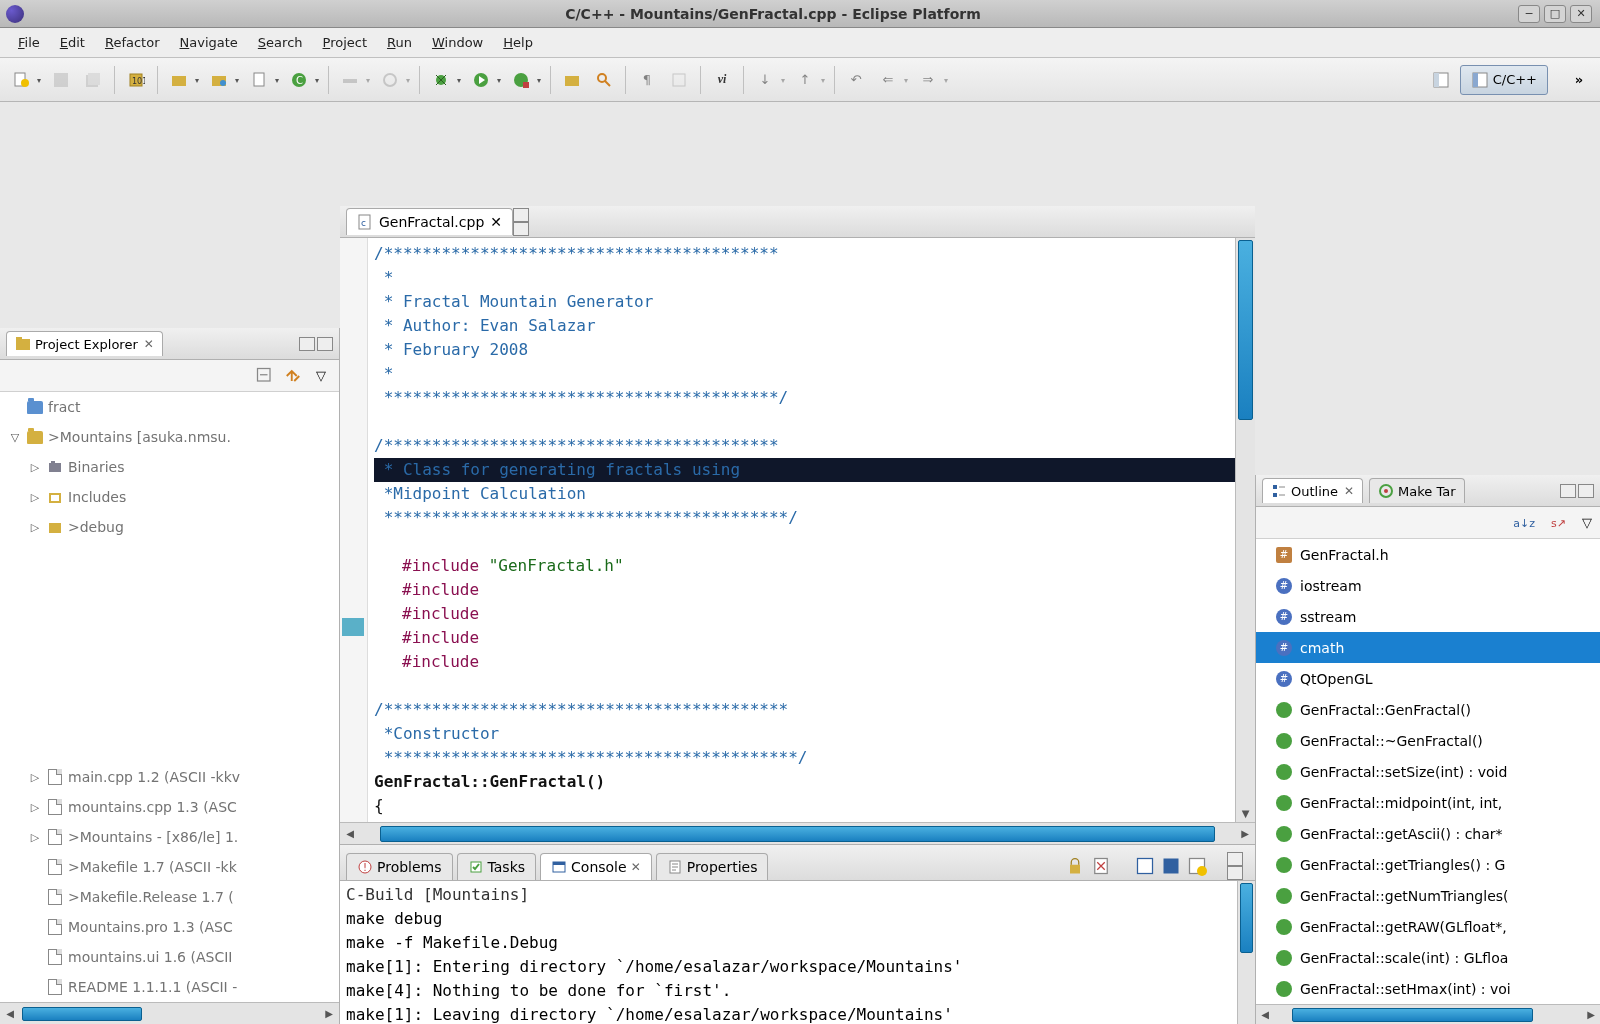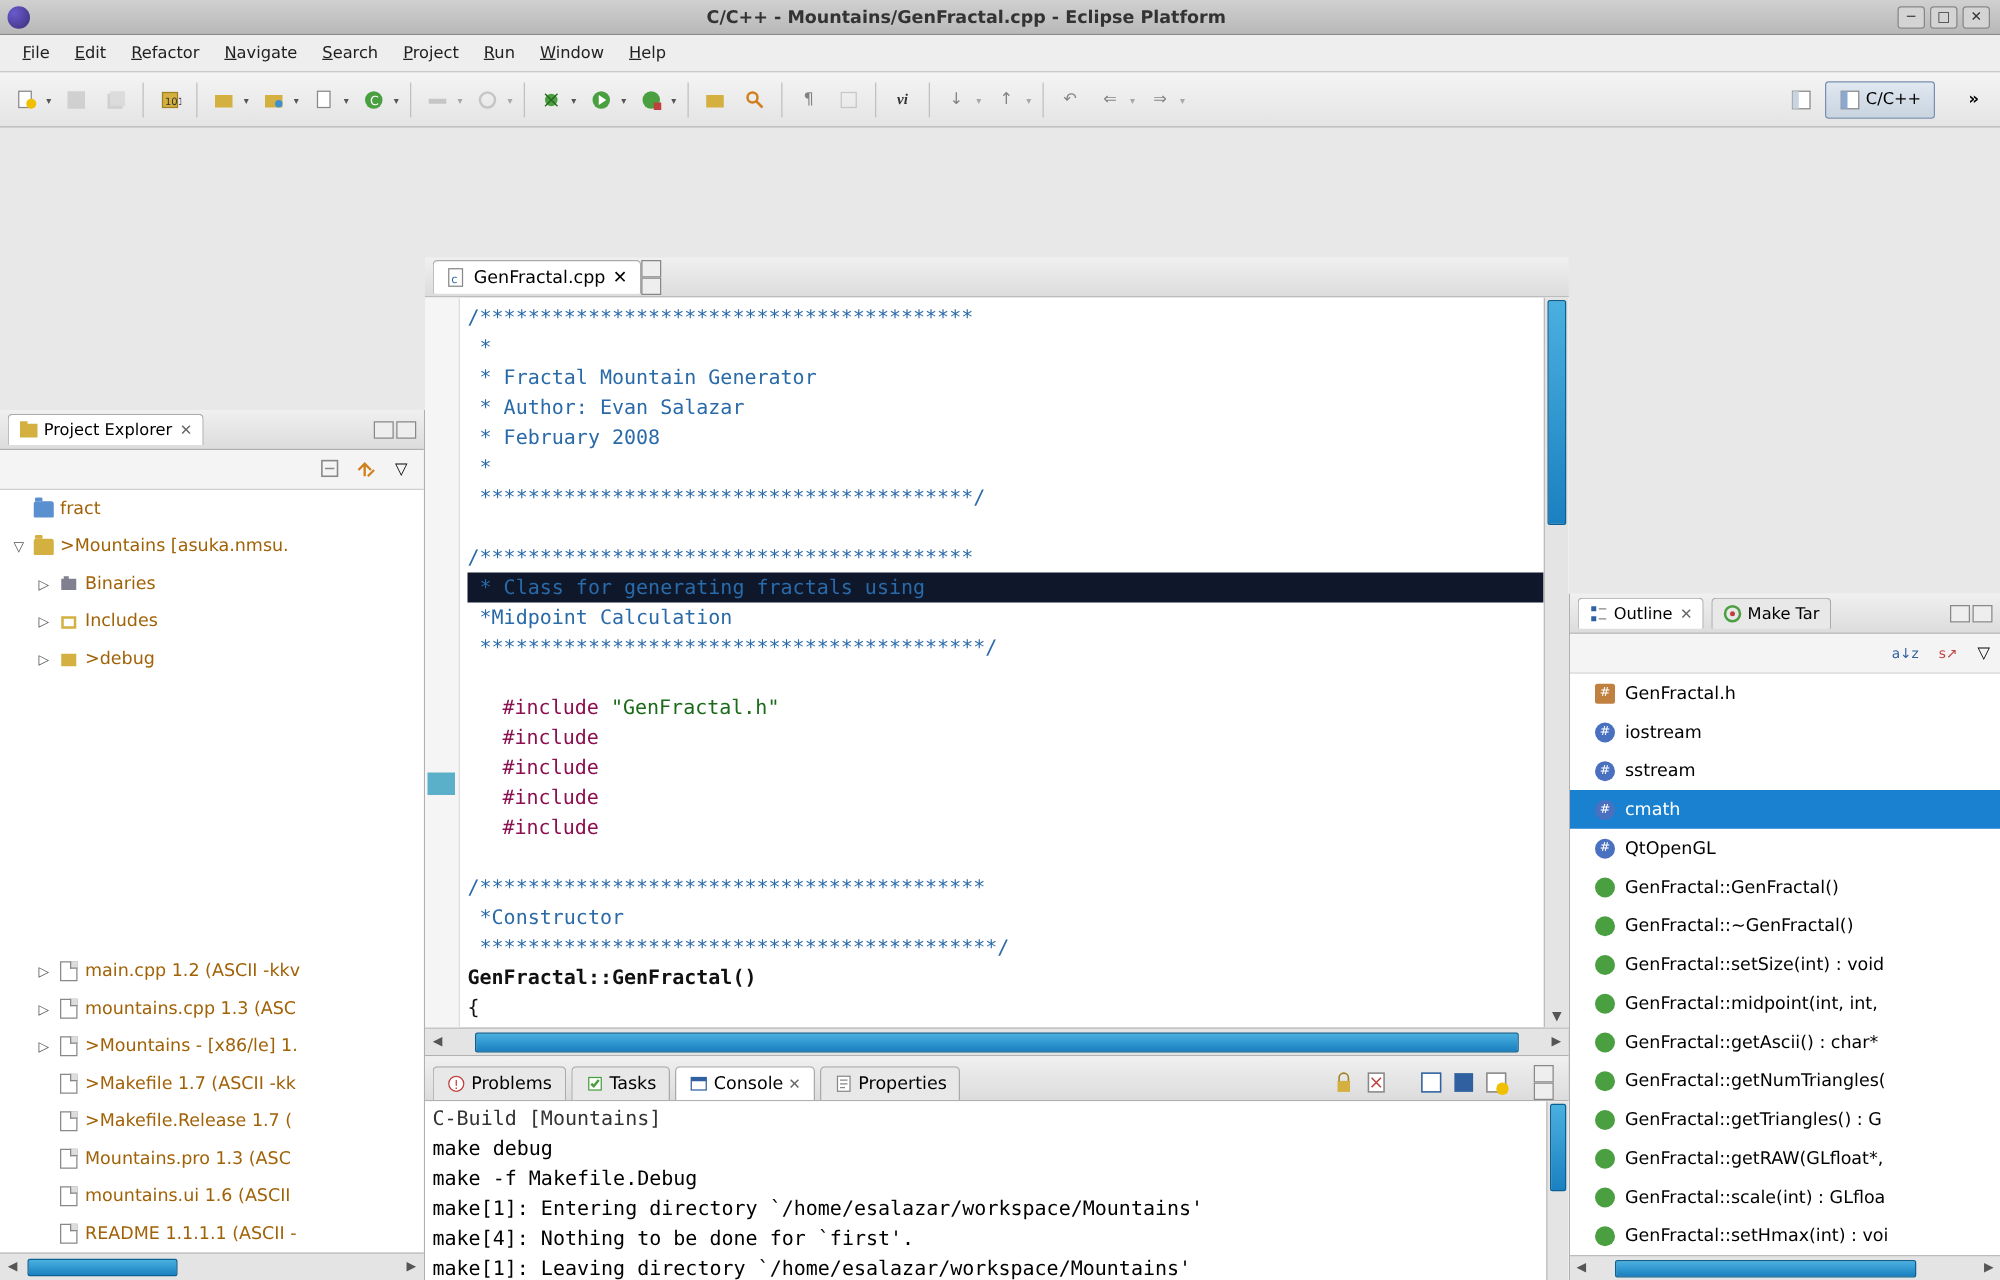--- a/index.html
+++ b/index.html
@@ -43,21 +43,21 @@
 .view-header .minmax { display:flex; gap:2px; }
 .minbox { width:16px; height:14px; border:1px solid #888; background:#eee; }
 
 
 .pe-toolbar { height:32px; display:flex; align-items:center; justify-content:flex-end; padding:0 8px; gap:8px; background:#f4f4f4; border-bottom:1px solid #d0d0d0; }
 .pe-toolbar .tb-icon { width:20px; height:20px; display:flex; align-items:center; justify-content:center; }
 .tree { flex:1; overflow:auto; background:#fff; font-size:14px; }
 .tree-node { display:flex; align-items:center; height:30px; padding-left:8px; white-space:nowrap; overflow:hidden; }
 .tree-node .twisty { width:14px; text-align:center; color:#555; font-size:11px; }
 .tree-node .icon { width:18px; height:18px; margin:0 4px; display:flex; align-items:center; justify-content:center; }
-.tree-node .label { color:#a16207; }
+.tree-node .label { color:#737373; }
 .tree .indent-1 { padding-left:28px; }
 
 
 .editor-header { height:32px; background:linear-gradient(#f0f0f0,#dcdcdc); border-bottom:1px solid #b0b0b0; display:flex; align-items:center; padding:0 6px; }
 .editor-tab { display:flex; align-items:center; gap:6px; padding:5px 10px; background:#fff; border:1px solid #aaa; border-bottom:none; border-radius:4px 4px 0 0; font-size:14px; }
 .editor-body { flex:1; display:flex; overflow:hidden; background:#fff; }
 .gutter { width:28px; background:#f5f5f5; border-right:1px solid #ddd; position:relative; }
 .gutter-mark { position:absolute; left:2px; width:22px; height:18px; background:#5ab0c8; }
 .code { flex:1; font-family:"DejaVu Sans Mono","Courier New",monospace; font-size:16px; line-height:24px; padding:4px 0 4px 6px; white-space:pre; overflow:hidden; color:#111; }
 .code .cmt { color:#2a6aa8; }
@@ -603,25 +603,25 @@
         <div class="ol-item">
           <span class="ol-icon ol-meth"></span>
           <span>GenFractal::midpoint(int, int,</span>
         </div>
         <div class="ol-item">
           <span class="ol-icon ol-meth"></span>
           <span>GenFractal::getAscii() : char*</span>
         </div>
         <div class="ol-item">
           <span class="ol-icon ol-meth"></span>
+          <span>GenFractal::getTriangles() : G</span>
+        </div>
+        <div class="ol-item">
+          <span class="ol-icon ol-meth"></span>
           <span>GenFractal::getNumTriangles(</span>
-        </div>
-        <div class="ol-item">
-          <span class="ol-icon ol-meth"></span>
-          <span>GenFractal::getTriangles() : G</span>
         </div>
         <div class="ol-item">
           <span class="ol-icon ol-meth"></span>
           <span>GenFractal::getRAW(GLfloat*,</span>
         </div>
         <div class="ol-item">
           <span class="ol-icon ol-meth"></span>
           <span>GenFractal::scale(int) : GLfloa</span>
         </div>
         <div class="ol-item">

